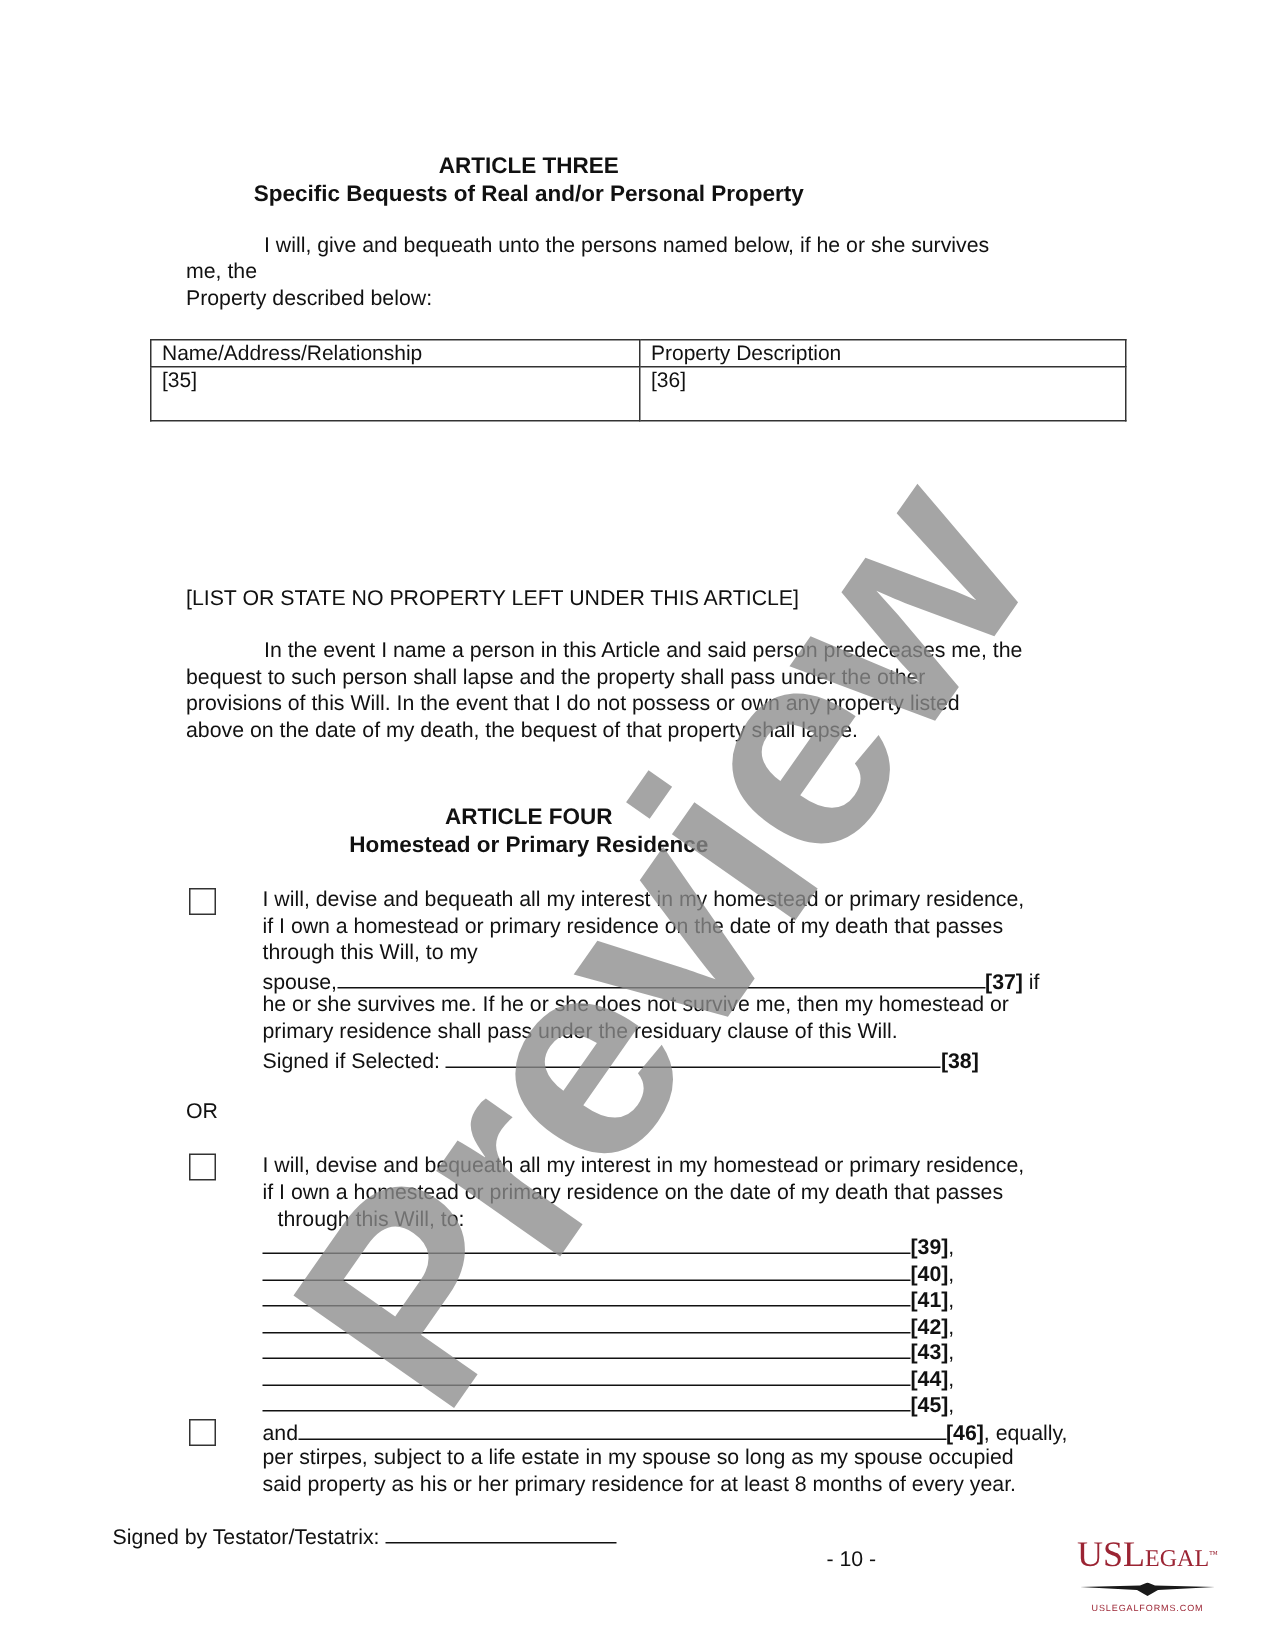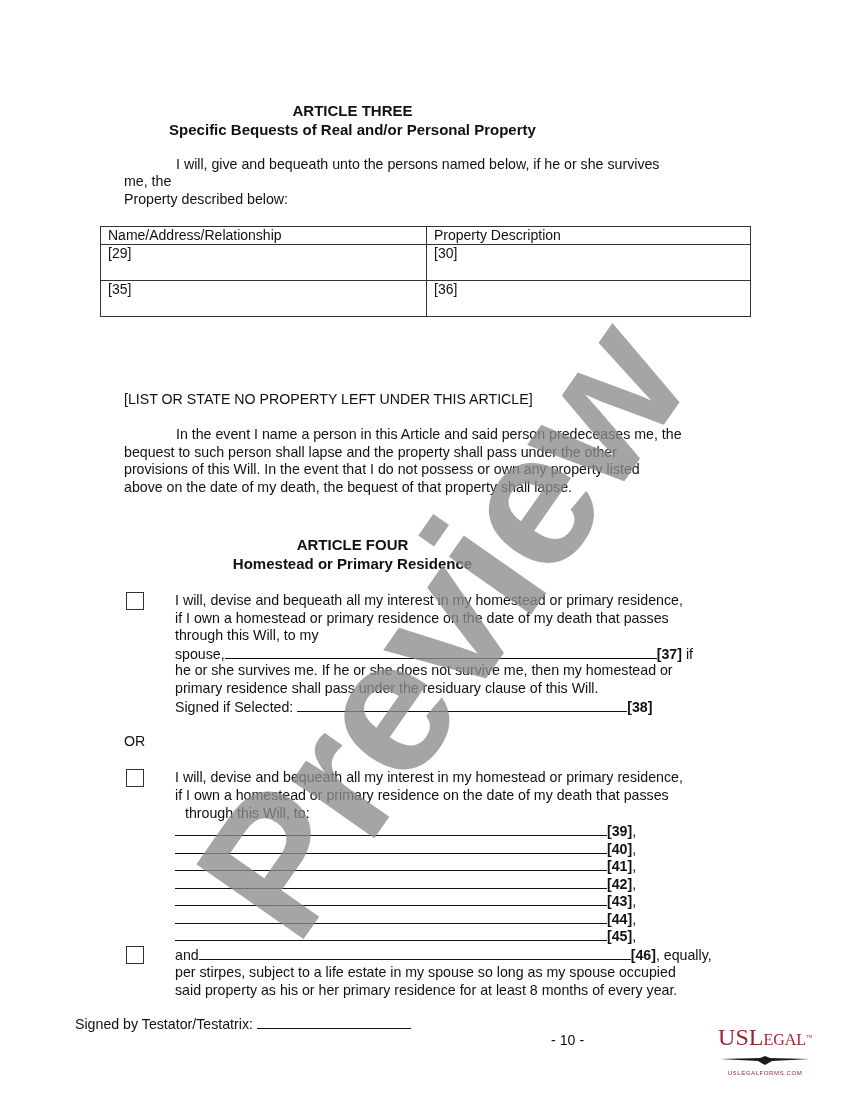--- a/index.html
+++ b/index.html
@@ -35,24 +35,20 @@
 
 <div class="line" style="left:176px; top:156px;">I will, give and bequeath unto the persons named below, if he or she survives</div>
 <div class="line" style="left:124px; top:173px;">me, the</div>
 <div class="line" style="left:124px; top:191px;">Property described below:</div>
 
 <table class="bequests">
   <tbody>
       <tr class="hdr">
     <td class="c1">Name/Address/Relationship</td>
     <td>Property Description</td>
-  </tr>
-  <tr class="row">
-    <td class="c1">[29]</td>
-    <td>[30]</td>
   </tr>
   <tr class="row">
     <td class="c1">[35]</td>
     <td>[36]</td>
   </tr>
 </tbody>
   </table>
 
 <div class="line" style="left:124px; top:391px;">[LIST OR STATE NO PROPERTY LEFT UNDER THIS ARTICLE]</div>
 

